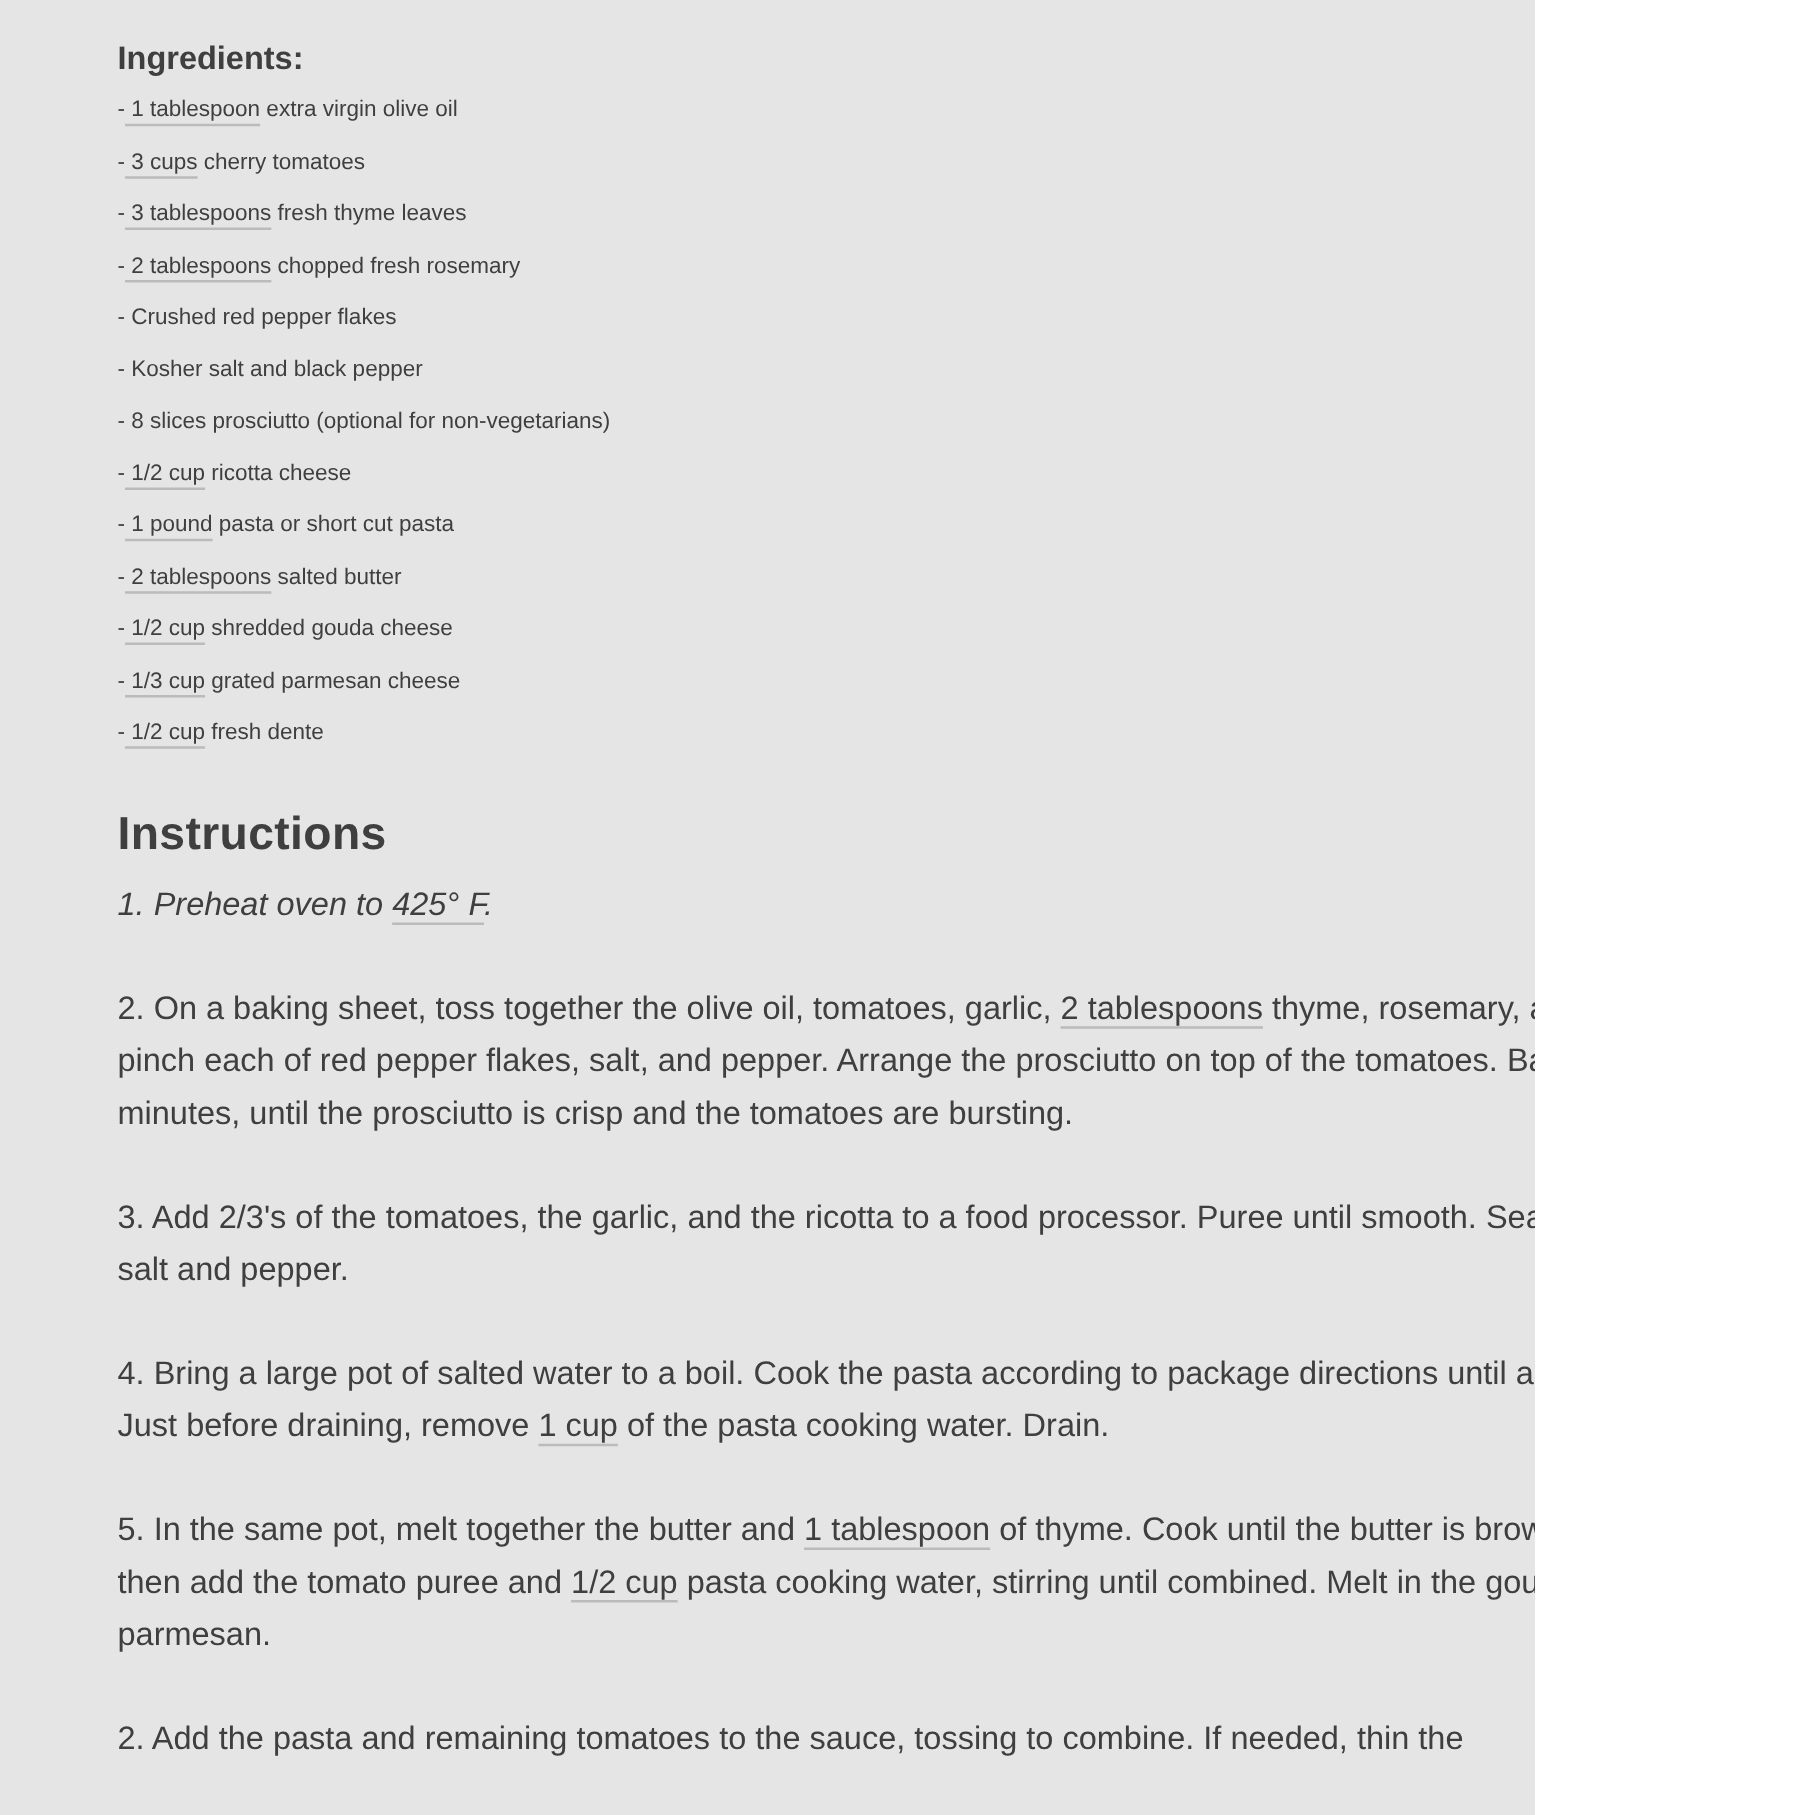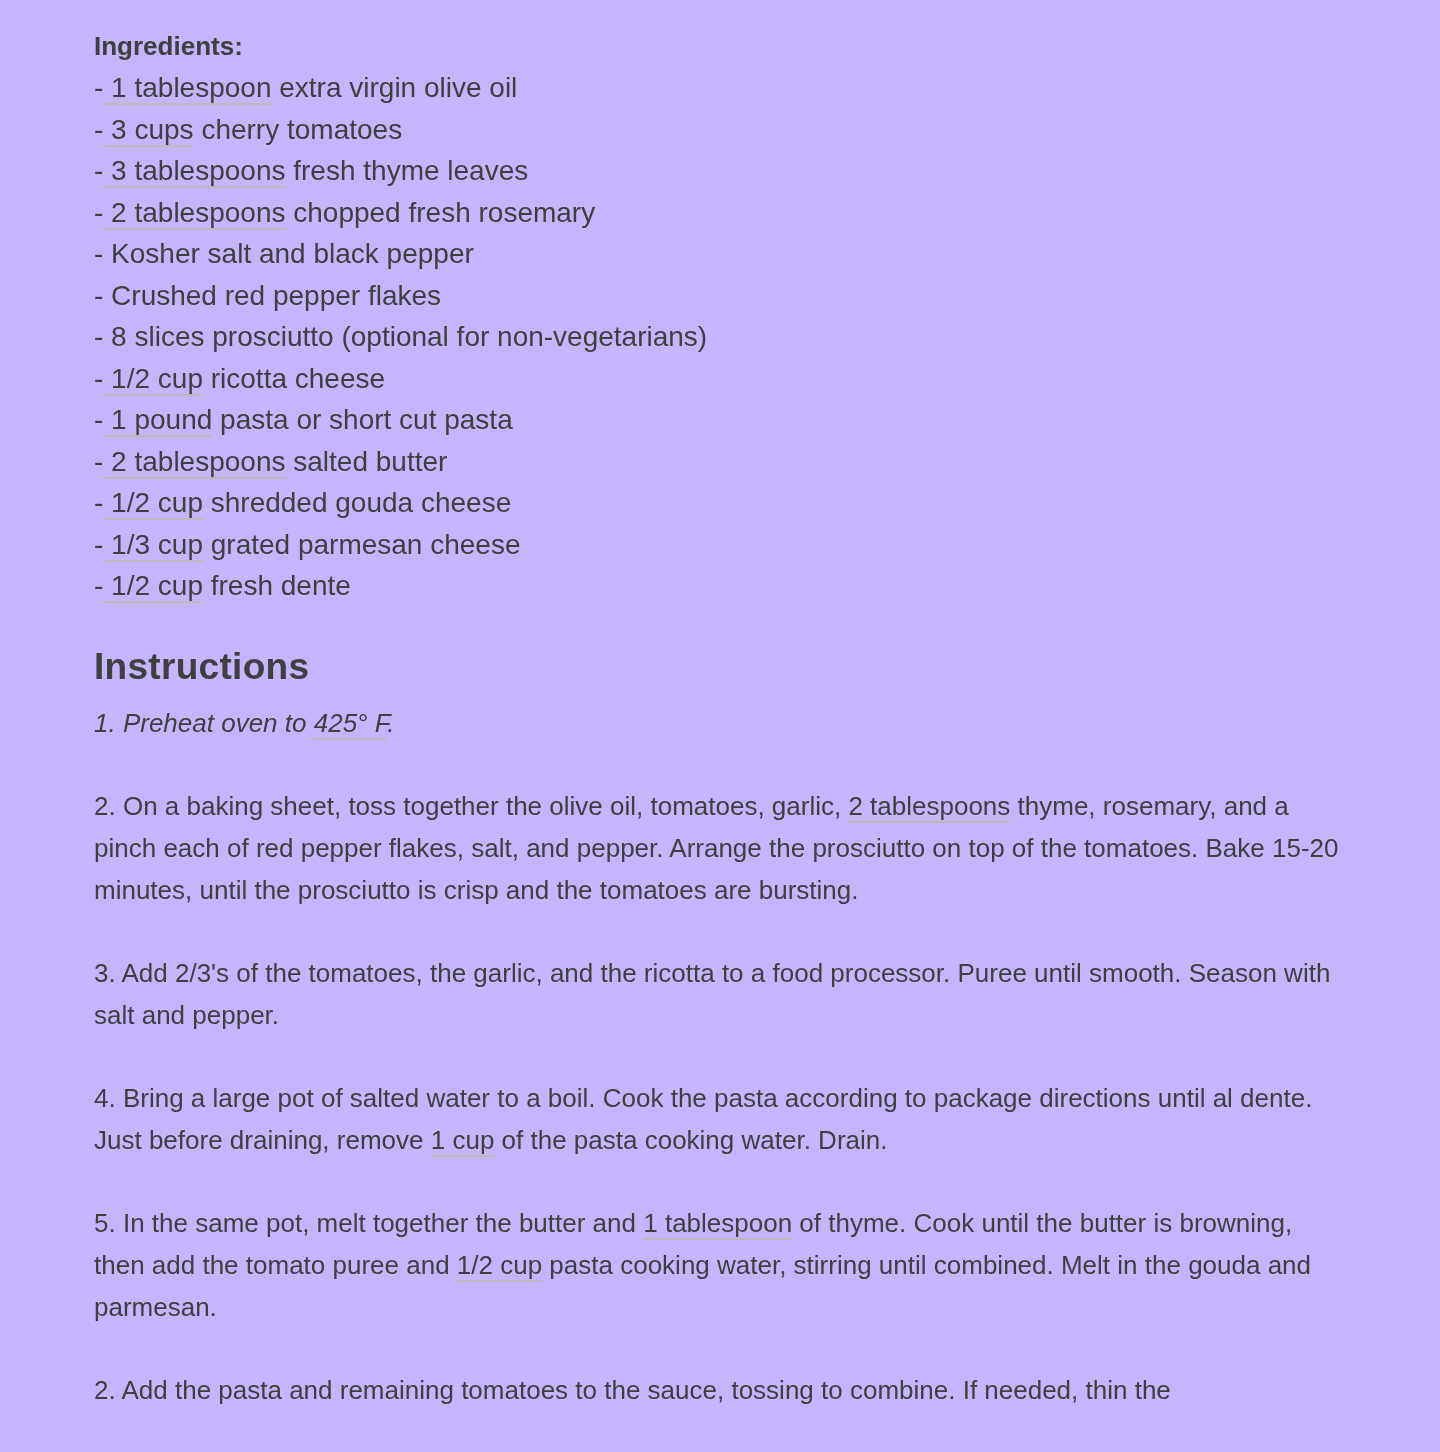--- a/index.html
+++ b/index.html
@@ -2,41 +2,41 @@
 <html><head>
 <meta charset="utf-8">
 <style>
   html, body {
     margin: 0;
     padding: 0;
     background: #ffffff;
   }
   .page {
     position: relative;
-    width: 1440px;
+    width: 1228px;
     height: 1452px;
     box-sizing: border-box;
     overflow: hidden;
-    background: #c4b5fd;
+    background: #e5e5e5;
     color: #3f3f3f;
     font-family: "Liberation Sans", sans-serif;
     padding: 25px 94px 0 94px;
   }
   .content {
     width: 1252px;
   }
   .ingredients-heading {
     font-size: 26px;
     font-weight: 700;
     line-height: 42px;
     margin: 0;
     color: #3f3f3f;
   }
   .ingredient-item {
-    font-size: 28px;
+    font-size: 18px;
     font-weight: 400;
     line-height: 41.5px;
     white-space: normal;
   }
   .instructions-heading {
     font-size: 37px;
     font-weight: 700;
     line-height: 46px;
     margin: 37px 0 0 0;
     letter-spacing: 0.3px;
@@ -64,22 +64,22 @@
 <body>
 
 <div class="page">
   <div class="content">
     <h2 class="ingredients-heading">Ingredients:</h2>
     <div class="ingredients-list">
         <div class="ingredient-item"><span>-</span><span class="u"> 1 tablespoon</span><span> extra virgin olive oil</span></div>
         <div class="ingredient-item"><span>-</span><span class="u"> 3 cups</span><span> cherry tomatoes</span></div>
         <div class="ingredient-item"><span>-</span><span class="u"> 3 tablespoons</span><span> fresh thyme leaves</span></div>
         <div class="ingredient-item"><span>-</span><span class="u"> 2 tablespoons</span><span> chopped fresh rosemary</span></div>
+        <div class="ingredient-item"><span>- Crushed red pepper flakes</span></div>
         <div class="ingredient-item"><span>- Kosher salt and black pepper</span></div>
-        <div class="ingredient-item"><span>- Crushed red pepper flakes</span></div>
         <div class="ingredient-item"><span>- 8 slices prosciutto (optional for non-vegetarians)</span></div>
         <div class="ingredient-item"><span>-</span><span class="u"> 1/2 cup</span><span> ricotta cheese</span></div>
         <div class="ingredient-item"><span>-</span><span class="u"> 1 pound</span><span> pasta or short cut pasta</span></div>
         <div class="ingredient-item"><span>-</span><span class="u"> 2 tablespoons</span><span> salted butter</span></div>
         <div class="ingredient-item"><span>-</span><span class="u"> 1/2 cup</span><span> shredded gouda cheese</span></div>
         <div class="ingredient-item"><span>-</span><span class="u"> 1/3 cup</span><span> grated parmesan cheese</span></div>
         <div class="ingredient-item"><span>-</span><span class="u"> 1/2 cup</span><span> fresh dente</span></div>
       </div>
     <h1 class="instructions-heading">Instructions</h1>
     <div class="steps">

